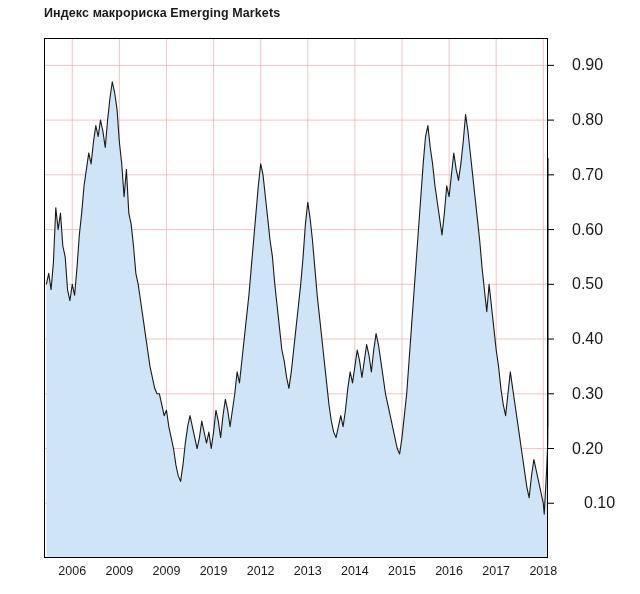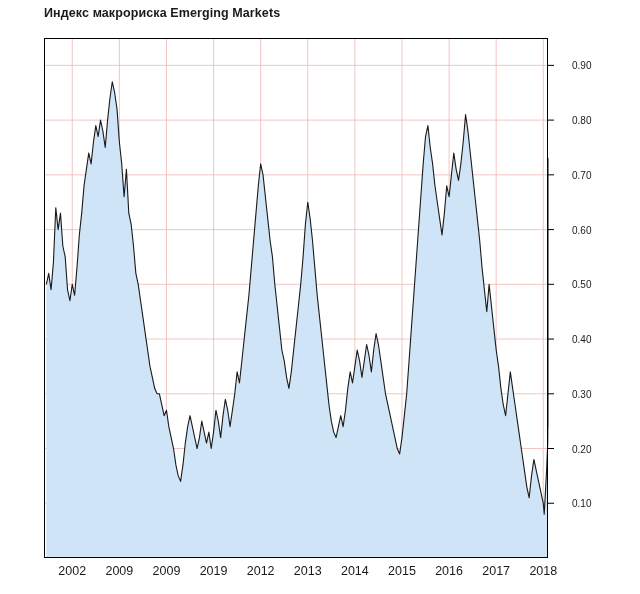--- a/index.html
+++ b/index.html
@@ -35,21 +35,21 @@
     left: 44px;
     top: 38px;
     width: 504px;
     height: 520px;
   }
   #chart-svg {
     display: block;
   }
   .axis-tick-label {
     position: absolute;
-    font-size: 10px;
+    font-size: 16px;
     color: #1a1a1a;
     white-space: nowrap;
   }
   .y-tick-label {
     left: 572px;
     text-align: left;
     transform: translateY(-50%);
   }
   .x-tick-label {
     top: 564px;
@@ -101,32 +101,32 @@
           <line x1="504" x2="510" y1="246.31578947368422" y2="246.31578947368422" stroke="#000000" stroke-width="1"></line>
           <line x1="504" x2="510" y1="191.5789473684211" y2="191.5789473684211" stroke="#000000" stroke-width="1"></line>
           <line x1="504" x2="510" y1="136.84210526315792" y2="136.84210526315792" stroke="#000000" stroke-width="1"></line>
           <line x1="504" x2="510" y1="82.10526315789468" y2="82.10526315789468" stroke="#000000" stroke-width="1"></line>
           <line x1="504" x2="510" y1="27.36842105263156" y2="27.36842105263156" stroke="#000000" stroke-width="1"></line>
         </g>
     </svg>
   </div>
 
   <div id="y-labels">
-      <div class="axis-tick-label y-tick-label" style="top: 503.263px;">0.10</div>
+      <div class="axis-tick-label y-tick-label" style="top: 503.263px; margin-left: 12px;">0.10</div>
       <div class="axis-tick-label y-tick-label" style="top: 448.526px;">0.20</div>
       <div class="axis-tick-label y-tick-label" style="top: 393.789px;">0.30</div>
       <div class="axis-tick-label y-tick-label" style="top: 339.053px;">0.40</div>
       <div class="axis-tick-label y-tick-label" style="top: 284.316px;">0.50</div>
       <div class="axis-tick-label y-tick-label" style="top: 229.579px;">0.60</div>
       <div class="axis-tick-label y-tick-label" style="top: 174.842px;">0.70</div>
       <div class="axis-tick-label y-tick-label" style="top: 120.105px;">0.80</div>
       <div class="axis-tick-label y-tick-label" style="top: 65.3684px;">0.90</div>
     </div>
   <div id="x-labels">
-      <div class="axis-tick-label x-tick-label" style="left: 72.2617px;">2002</div>
+      <div class="axis-tick-label x-tick-label" style="left: 72.2617px;">2006</div>
       <div class="axis-tick-label x-tick-label" style="left: 119.364px;">2009</div>
       <div class="axis-tick-label x-tick-label" style="left: 166.467px;">2009</div>
       <div class="axis-tick-label x-tick-label" style="left: 213.57px;">2019</div>
       <div class="axis-tick-label x-tick-label" style="left: 260.673px;">2012</div>
       <div class="axis-tick-label x-tick-label" style="left: 307.776px;">2013</div>
       <div class="axis-tick-label x-tick-label" style="left: 354.879px; text-align: center;">2014</div>
       <div class="axis-tick-label x-tick-label" style="left: 401.981px;">2015</div>
       <div class="axis-tick-label x-tick-label" style="left: 449.084px;">2016</div>
       <div class="axis-tick-label x-tick-label" style="left: 496.187px;">2017</div>
       <div class="axis-tick-label x-tick-label" style="left: 543.29px;">2018</div>

